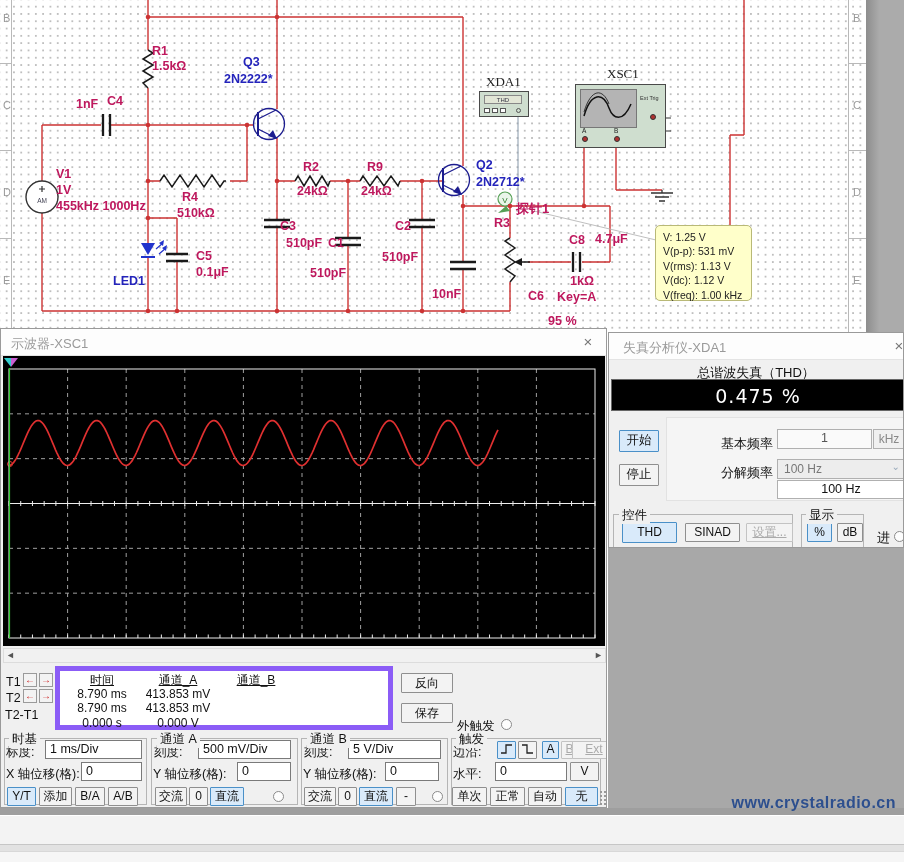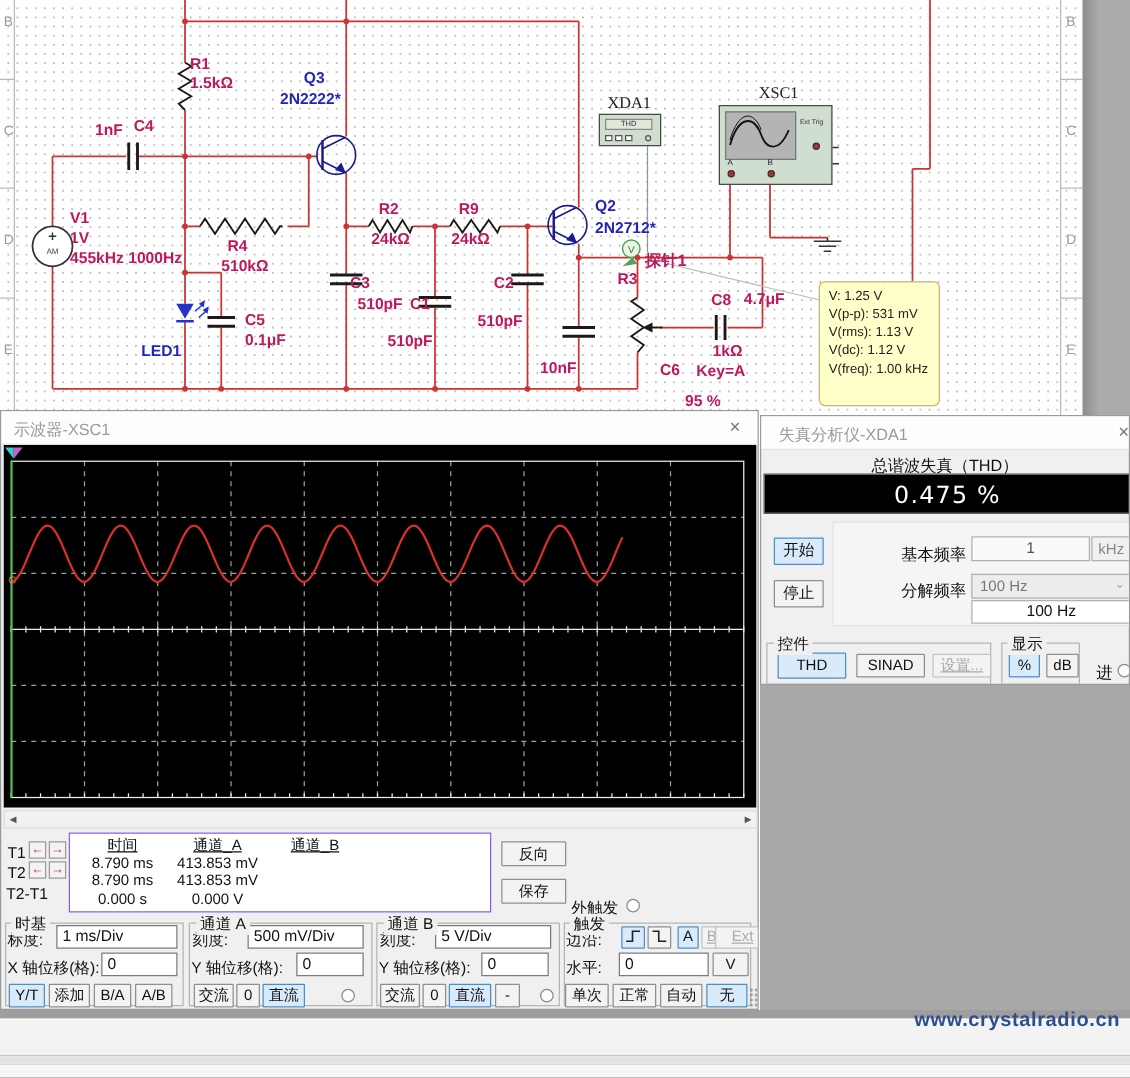--- a/index.html
+++ b/index.html
@@ -10,21 +10,21 @@
   #grid{position:absolute;left:0;top:0;width:866px;height:332px;background-color:#fff;
         background-image:radial-gradient(circle,#bfbfbf 0.8px,transparent 1px);
         background-size:7.3px 7.3px;background-position:3px 3px;}
   .ruler-letter{position:absolute;font-size:11px;color:#9a9a9a;}
   .borderline{position:absolute;background:#b9b9b9;}
   #graystrip{position:absolute;left:866px;top:0;width:38px;height:332px;
              background:linear-gradient(90deg,#8d8d8d,#ababab 35%,#ababab);}
   .lbl{position:absolute;font-size:12.5px;font-weight:bold;color:#be185d;white-space:nowrap;}
   .lbl.blue{color:#2424bb;}
   .lbl.serif{font-family:"Liberation Serif",serif;font-weight:normal;font-size:13px;color:#222;}
-  #probe-box{position:absolute;left:655px;top:225px;width:97px;height:100px;background:#ffffca;
+  #probe-box{position:absolute;left:655px;top:225px;width:97px;height:76px;background:#ffffca;
              border:1px solid #b9b977;border-radius:5px;padding:4px 0 0 7px;box-sizing:border-box;
              font-size:10.5px;line-height:14.4px;color:#222;}
   
   .inst{position:absolute;background:#cfdecf;border:1px solid #4a4a4a;box-sizing:border-box;}
   
   .win{position:absolute;background:#f0f0f0;border:1px solid #9a9a9a;box-sizing:border-box;overflow:hidden;}
   .titlebar{position:absolute;left:0;top:0;right:0;height:26px;background:#fdfdfd;border-bottom:1px solid #e4e4e4;padding-left:32px;}
   .title{position:absolute;left:10px;top:6px;font-size:13px;color:#9a9a9a;white-space:nowrap;}
   .close{position:absolute;top:3px;width:20px;height:20px;color:#777;font-size:15px;
          text-align:center;line-height:20px;}
@@ -39,21 +39,21 @@
   .gbox{position:absolute;border:1px solid #b5b5b5;box-sizing:border-box;}
   .flab{position:absolute;font-size:12.5px;color:#111;white-space:nowrap;}
   .radio{position:absolute;width:11px;height:11px;border:1px solid #8a8a8a;border-radius:50%;
          background:#fdfdfd;box-sizing:border-box;}
   .arrbtn{position:absolute;width:14px;height:14px;background:#f3f3f3;border:1px solid #9a9a9a;
           box-sizing:border-box;color:#c22;font-size:10px;line-height:11px;text-align:center;font-weight:bold;}
   .cell{position:absolute;font-size:12px;color:#111;text-align:center;white-space:nowrap;}
   .hdr{text-decoration:underline;}
   #watermark{position:absolute;right:8px;top:794px;text-align:right;color:#2d4f8e;z-index:9;}
   #wm1{font-size:27px;font-weight:bold;letter-spacing:2px;}
-  #wm2{font-size:16px;font-weight:bold;letter-spacing:0.5px;margin-top:14px;}
+  #wm2{font-size:16px;font-weight:bold;letter-spacing:0.5px;margin-top:0;}
   .strip{position:absolute;left:0;width:904px;}
 </style>
 </head>
 <body>
 
 <div id="root">
 
   <div id="grid"></div>
   <div id="graystrip"></div>
 
@@ -386,21 +386,21 @@
     </div>
 
     <div class="flab" style="left:5px;top:346px">T1</div>
     <div class="arrbtn" style="left:22px;top:344px">←</div>
     <div class="arrbtn" style="left:38px;top:344px">→</div>
     <div class="flab" style="left:5px;top:362px">T2</div>
     <div class="arrbtn" style="left:22px;top:360px">←</div>
     <div class="arrbtn" style="left:38px;top:360px">→</div>
     <div class="flab" style="left:4px;top:379px">T2-T1</div>
 
-    <div class="abs" style="left:54px;top:337px;width:338px;height:64px;background:#fff;border:1px solid #8b5cf6;box-sizing:border-box">
+    <div class="abs" style="left:54px;top:337px;width:338px;height:64px;background:#fff;border:5px solid #8b5cf6;box-sizing:border-box">
       <div class="cell hdr" style="left:8px;top:1px;width:68px">时间</div>
       <div class="cell hdr" style="left:80px;top:1px;width:76px">通道_A</div>
       <div class="cell hdr" style="left:158px;top:1px;width:76px">通道_B</div>
       <div class="cell" style="left:8px;top:16px;width:68px">8.790 ms</div>
       <div class="cell" style="left:80px;top:16px;width:76px">413.853 mV</div>
       <div class="cell" style="left:8px;top:30px;width:68px">8.790 ms</div>
       <div class="cell" style="left:80px;top:30px;width:76px">413.853 mV</div>
       <div class="cell" style="left:8px;top:45px;width:68px">0.000 s</div>
       <div class="cell" style="left:80px;top:45px;width:76px">0.000 V</div>
     </div>

